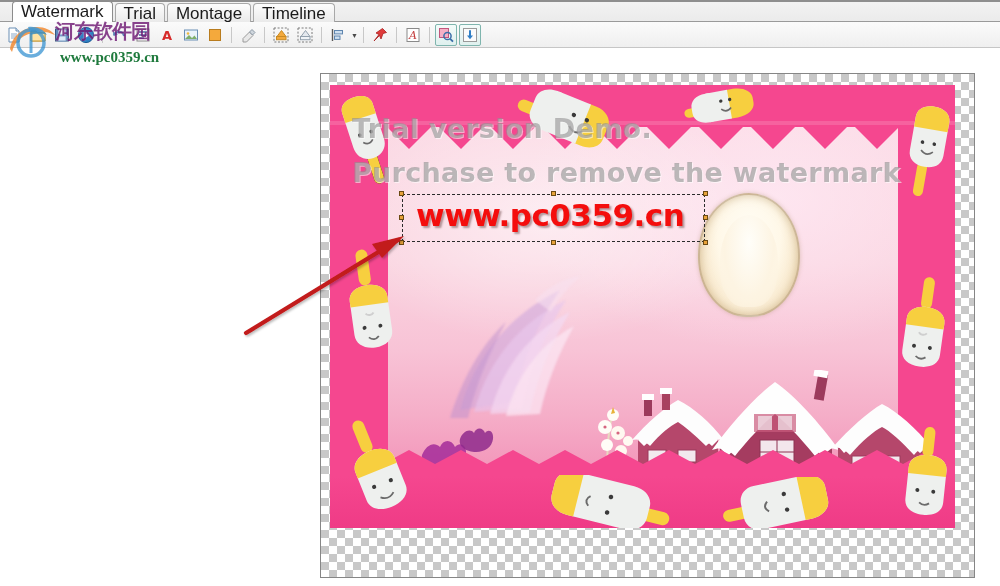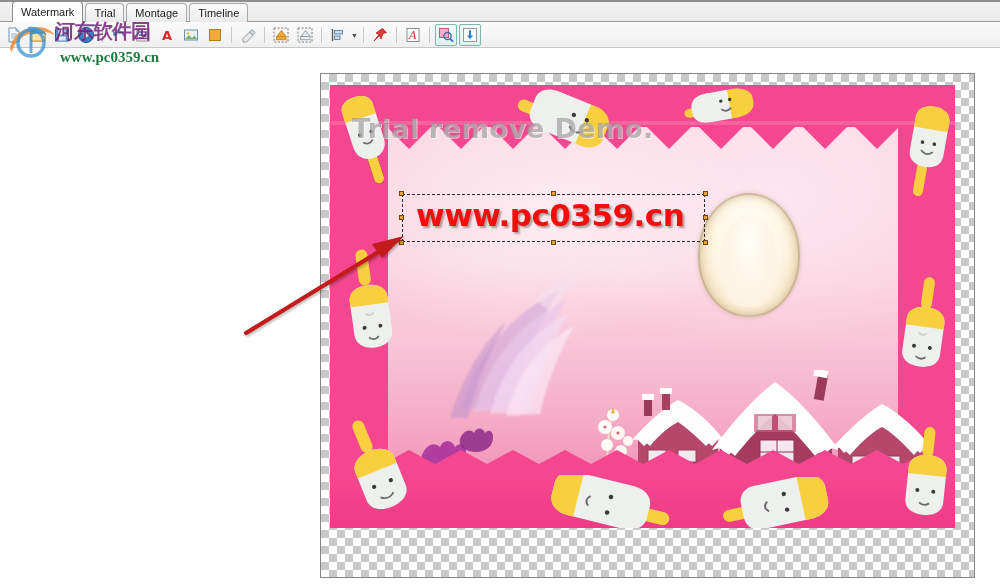--- a/index.html
+++ b/index.html
@@ -18,21 +18,21 @@
     border-bottom:1px solid #9a9a9a;
     box-sizing:border-box;
   }
   .tabstrip:before{
     content:"";position:absolute;left:0;top:0;width:1000px;height:2px;
     background:#8e8e8e;
   }
   .tabs{position:absolute;left:12px;top:2px;display:flex;align-items:flex-end;height:20px;}
   .tab{
     height:19px;line-height:19px;padding:0 8px;
-    font-size:11px;color:#1b1b1b;
+    font-size:17px;color:#1b1b1b;
     background:linear-gradient(#fdfdfd,#eaeaea);
     border:1px solid #a8a8a8;border-bottom:none;
     border-radius:4px 4px 0 0;
     margin-right:2px;
     box-sizing:border-box;
     white-space:nowrap;
     cursor:default;
   }
   .tab.active{
     background:#ffffff;
@@ -585,21 +585,22 @@
               <circle cx="37" cy="66" r="2" fill="#3a3a3a"></circle>
               <path d="M24 78q5 4 10 0" fill="none" stroke="#6b6b6b" stroke-width="1.8"></path>
             </g>
           </svg>
 
           <div class="oval">
             <div class="oval-fig"></div>
           </div>
 
           <div class="trial">
-            <div>Trial remove Demo.</div>
+            <div>Trial version Demo.</div>
+            <div>Purchase to remove the watermark</div>
           </div>
 
           <div class="sel-obj">
             <div class="sel-border"></div>
             <div class="sel-text">www.pc0359.cn</div>
             <div class="handle" style="left:-3px;top:-3px"></div>
             <div class="handle" style="left:50%;margin-left:-3px;top:-3px"></div>
             <div class="handle" style="right:-3px;top:-3px"></div>
             <div class="handle" style="left:-3px;top:50%;margin-top:-3px"></div>
             <div class="handle" style="right:-3px;top:50%;margin-top:-3px"></div>

